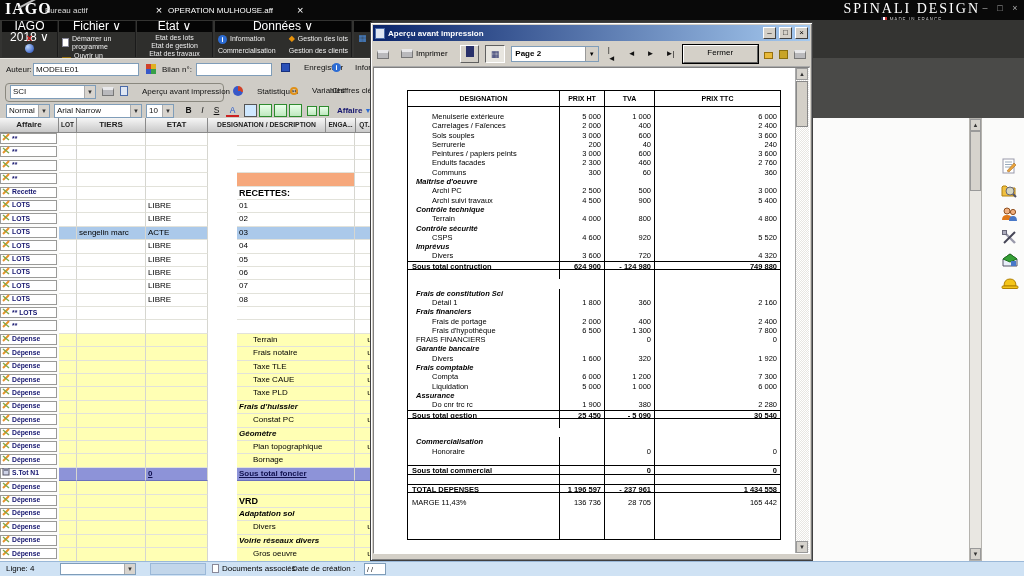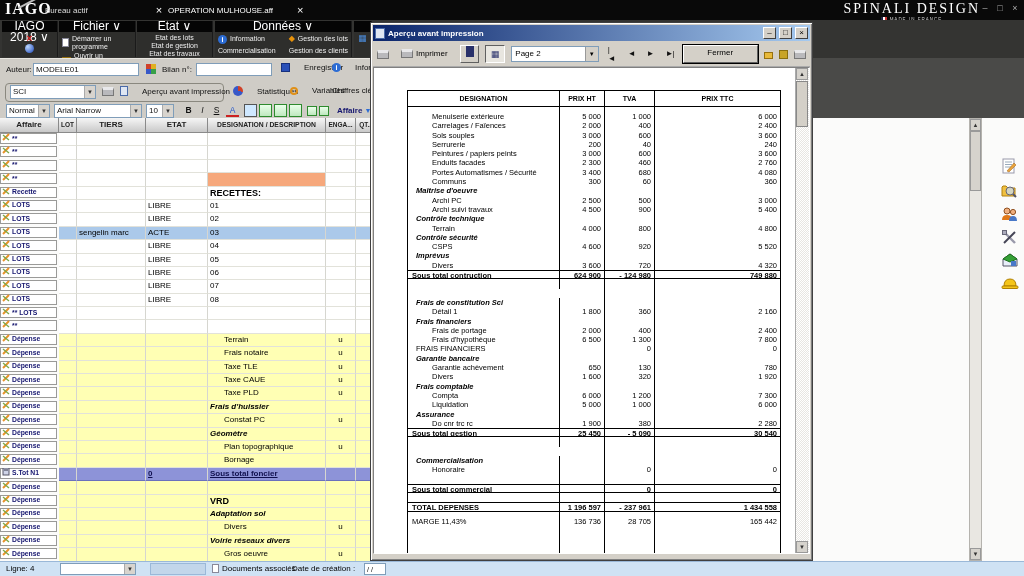--- a/index.html
+++ b/index.html
@@ -61,21 +61,21 @@
   .ghead div{background:linear-gradient(#f6f6f6,#c9c9c9);border-right:1px solid #8a8a8a;border-bottom:1px solid #8a8a8a;
              font-size:8px;font-weight:bold;text-align:center;line-height:14px;color:#222;overflow:hidden;white-space:nowrap;}
   .g-row{display:flex;height:13.4px;background:#fff;}
   .g-row>div{border-right:1px solid #d6d6d0;border-bottom:1px solid #e2e2da;overflow:hidden;white-space:nowrap;font-size:8px;line-height:12px;}
   .c-aff{width:59px;border-right:none!important;border-bottom:none!important;background:#fbfbfa;padding:0 2px 0 0;}
   .affbox{height:11px;margin:0;border:1px solid #9a9a98;background:#fff;display:flex;align-items:center;gap:2px;padding:0 1px;}
   .afflbl{color:#14146e;font-weight:bold;font-size:6.8px;line-height:10px;white-space:nowrap;}
   .c-lot{width:18px;}
   .c-tiers{width:69px;padding-left:2px;}
   .c-etat{width:62px;padding-left:2px;}
-  .c-desig{width:118px;padding-left:2px;}
+  .c-desig{width:118px;padding-left:2px;margin-left:29px;}
   .c-enga{width:30px;text-align:center;}
   .c-qt{width:21px;}
   .c-fill{flex:1;border-right:none!important;}
   .rc-dep>div{background:#ffffb4;}
   .rc-sel>div{background:#abc9ea;}
   .rc-tot>div{background:#8d93d8;border-bottom-color:#6a70bd;}
   .rc-dep>.c-aff,.rc-sel>.c-aff,.rc-tot>.c-aff{background:#fbfbfa;}
   .rc-tot .c-etat,.rc-tot .c-desig{font-weight:bold;text-decoration:underline;color:#10104e;}
   .dc-ind{padding-left:16px!important;}
   .dc-bi{font-weight:bold;font-style:italic;}
@@ -101,21 +101,21 @@
   .dtitle{height:16px;background:linear-gradient(90deg,#0a246a,#a6caf0);display:flex;align-items:center;padding:0 2px;gap:3px;}
   .dtitle .txt{color:#fff;font-weight:bold;font-size:8px;flex:1;}
   .dtbtn{width:13px;height:12px;background:#d4d0c8;border:1px solid;border-color:#fff #404040 #404040 #fff;
          font-size:8px;line-height:10px;text-align:center;color:#000;}
   .dtool{height:26px;display:flex;align-items:center;gap:6px;padding:0 4px;border-bottom:1px solid #aaa;}
   .dbtn{display:flex;align-items:center;gap:3px;font-size:8px;padding:2px 6px;}
   .dbtn.raised,.fermer{background:#d4d0c8;border:1px solid;border-color:#fff #606060 #606060 #fff;}
   .fermer{width:76px;height:18px;text-align:center;font-size:8px;line-height:14px;outline:1px solid #000;}
   .toggle{width:20px;height:18px;border:1px solid;border-color:#fff #606060 #606060 #fff;text-align:center;font-size:9px;line-height:16px;}
   .toggle.on{border-color:#606060 #fff #fff #606060;background:#e8e6e0;}
-  .pgcombo{position:relative;width:88px;height:16px;background:#fff;border:1px solid #7f9db9;font-size:8px;line-height:14px;padding-left:3px;}
+  .pgcombo{position:relative;width:88px;height:16px;background:#fff;border:1px solid #7f9db9;font-size:8px;line-height:14px;padding-left:3px;font-weight:bold;}
   .pgcombo .ar{position:absolute;right:0;top:0;bottom:0;width:13px;background:#d4d0c8;border-left:1px solid #999;font-size:6px;text-align:center;line-height:14px;}
   .navb{font-size:8px;letter-spacing:-1px;padding:2px 3px;color:#111;}
   .dcontent{position:relative;height:487px;background:#fff;border:1px solid;border-color:#808080 #fff #fff #808080;overflow:hidden;}
   .dvscroll{position:absolute;right:0;top:0;width:14px;height:100%;background:repeating-conic-gradient(#e8e6e2 0 25%,#fff 0 50%) 0 0/2px 2px;border-left:1px solid #aaa;}
   .dvscroll .sbtn{width:12px;}
   .dvthumb{position:absolute;left:0;top:13px;width:12px;height:46px;background:#d4d0c8;border:1px solid #888;}
   
   .pvt{position:absolute;left:33px;top:22px;width:374px;border:1px solid #000;font-size:7.5px;}
   .pvhead{display:flex;height:16px;border-bottom:1px solid #000;font-weight:bold;font-size:7px;}
   .pvhead div{text-align:center;line-height:15px;}
@@ -1040,26 +1040,20 @@
               <div class="pv-tva">600</div>
               <div class="pv-ttc">3 600</div>
             </div>
             <div class="pv-row item">
               <div class="pv-l">Enduits facades</div>
               <div class="pv-ht">2 300</div>
               <div class="pv-tva">460</div>
               <div class="pv-ttc">2 760</div>
             </div>
             <div class="pv-row item">
-              <div class="pv-l">Portes Automatismes / Sécurité</div>
-              <div class="pv-ht">3 400</div>
-              <div class="pv-tva">680</div>
-              <div class="pv-ttc">4 080</div>
-            </div>
-            <div class="pv-row item">
               <div class="pv-l">Communs</div>
               <div class="pv-ht">300</div>
               <div class="pv-tva">60</div>
               <div class="pv-ttc">360</div>
             </div>
             <div class="pv-row cat">
               <div class="pv-l">Maîtrise d'oeuvre</div>
               <div class="pv-ht"></div>
               <div class="pv-tva"></div>
               <div class="pv-ttc"></div>
@@ -1164,26 +1158,20 @@
               <div class="pv-l">FRAIS FINANCIERS</div>
               <div class="pv-ht"></div>
               <div class="pv-tva">0</div>
               <div class="pv-ttc">0</div>
             </div>
             <div class="pv-row cat">
               <div class="pv-l">Garantie bancaire</div>
               <div class="pv-ht"></div>
               <div class="pv-tva"></div>
               <div class="pv-ttc"></div>
-            </div>
-            <div class="pv-row item">
-              <div class="pv-l">Garantie achèvement</div>
-              <div class="pv-ht">650</div>
-              <div class="pv-tva">130</div>
-              <div class="pv-ttc">780</div>
             </div>
             <div class="pv-row item">
               <div class="pv-l">Divers</div>
               <div class="pv-ht">1 600</div>
               <div class="pv-tva">320</div>
               <div class="pv-ttc">1 920</div>
             </div>
             <div class="pv-row cat">
               <div class="pv-l">Frais comptable</div>
               <div class="pv-ht"></div>

